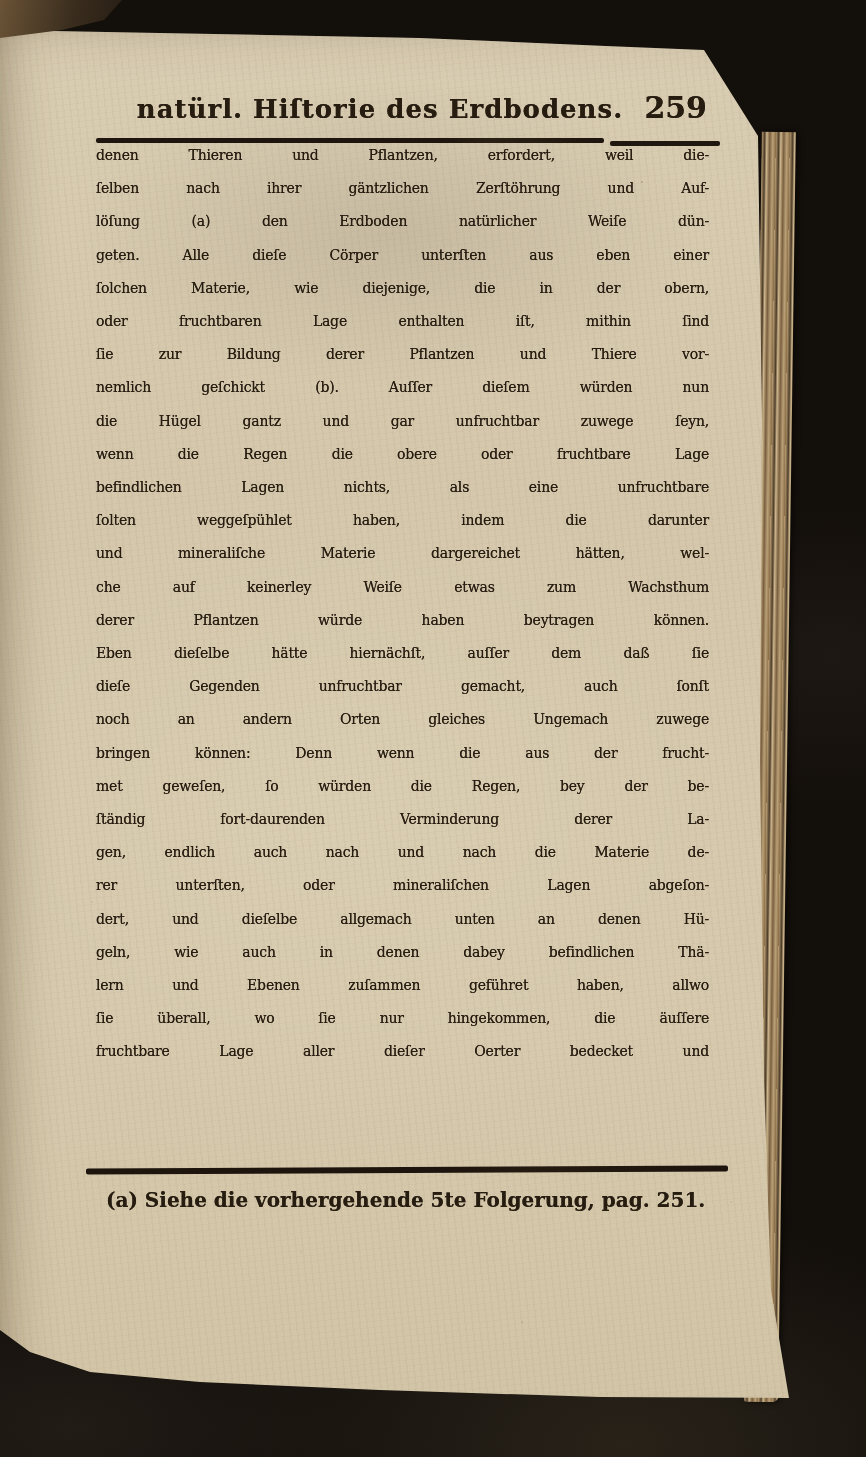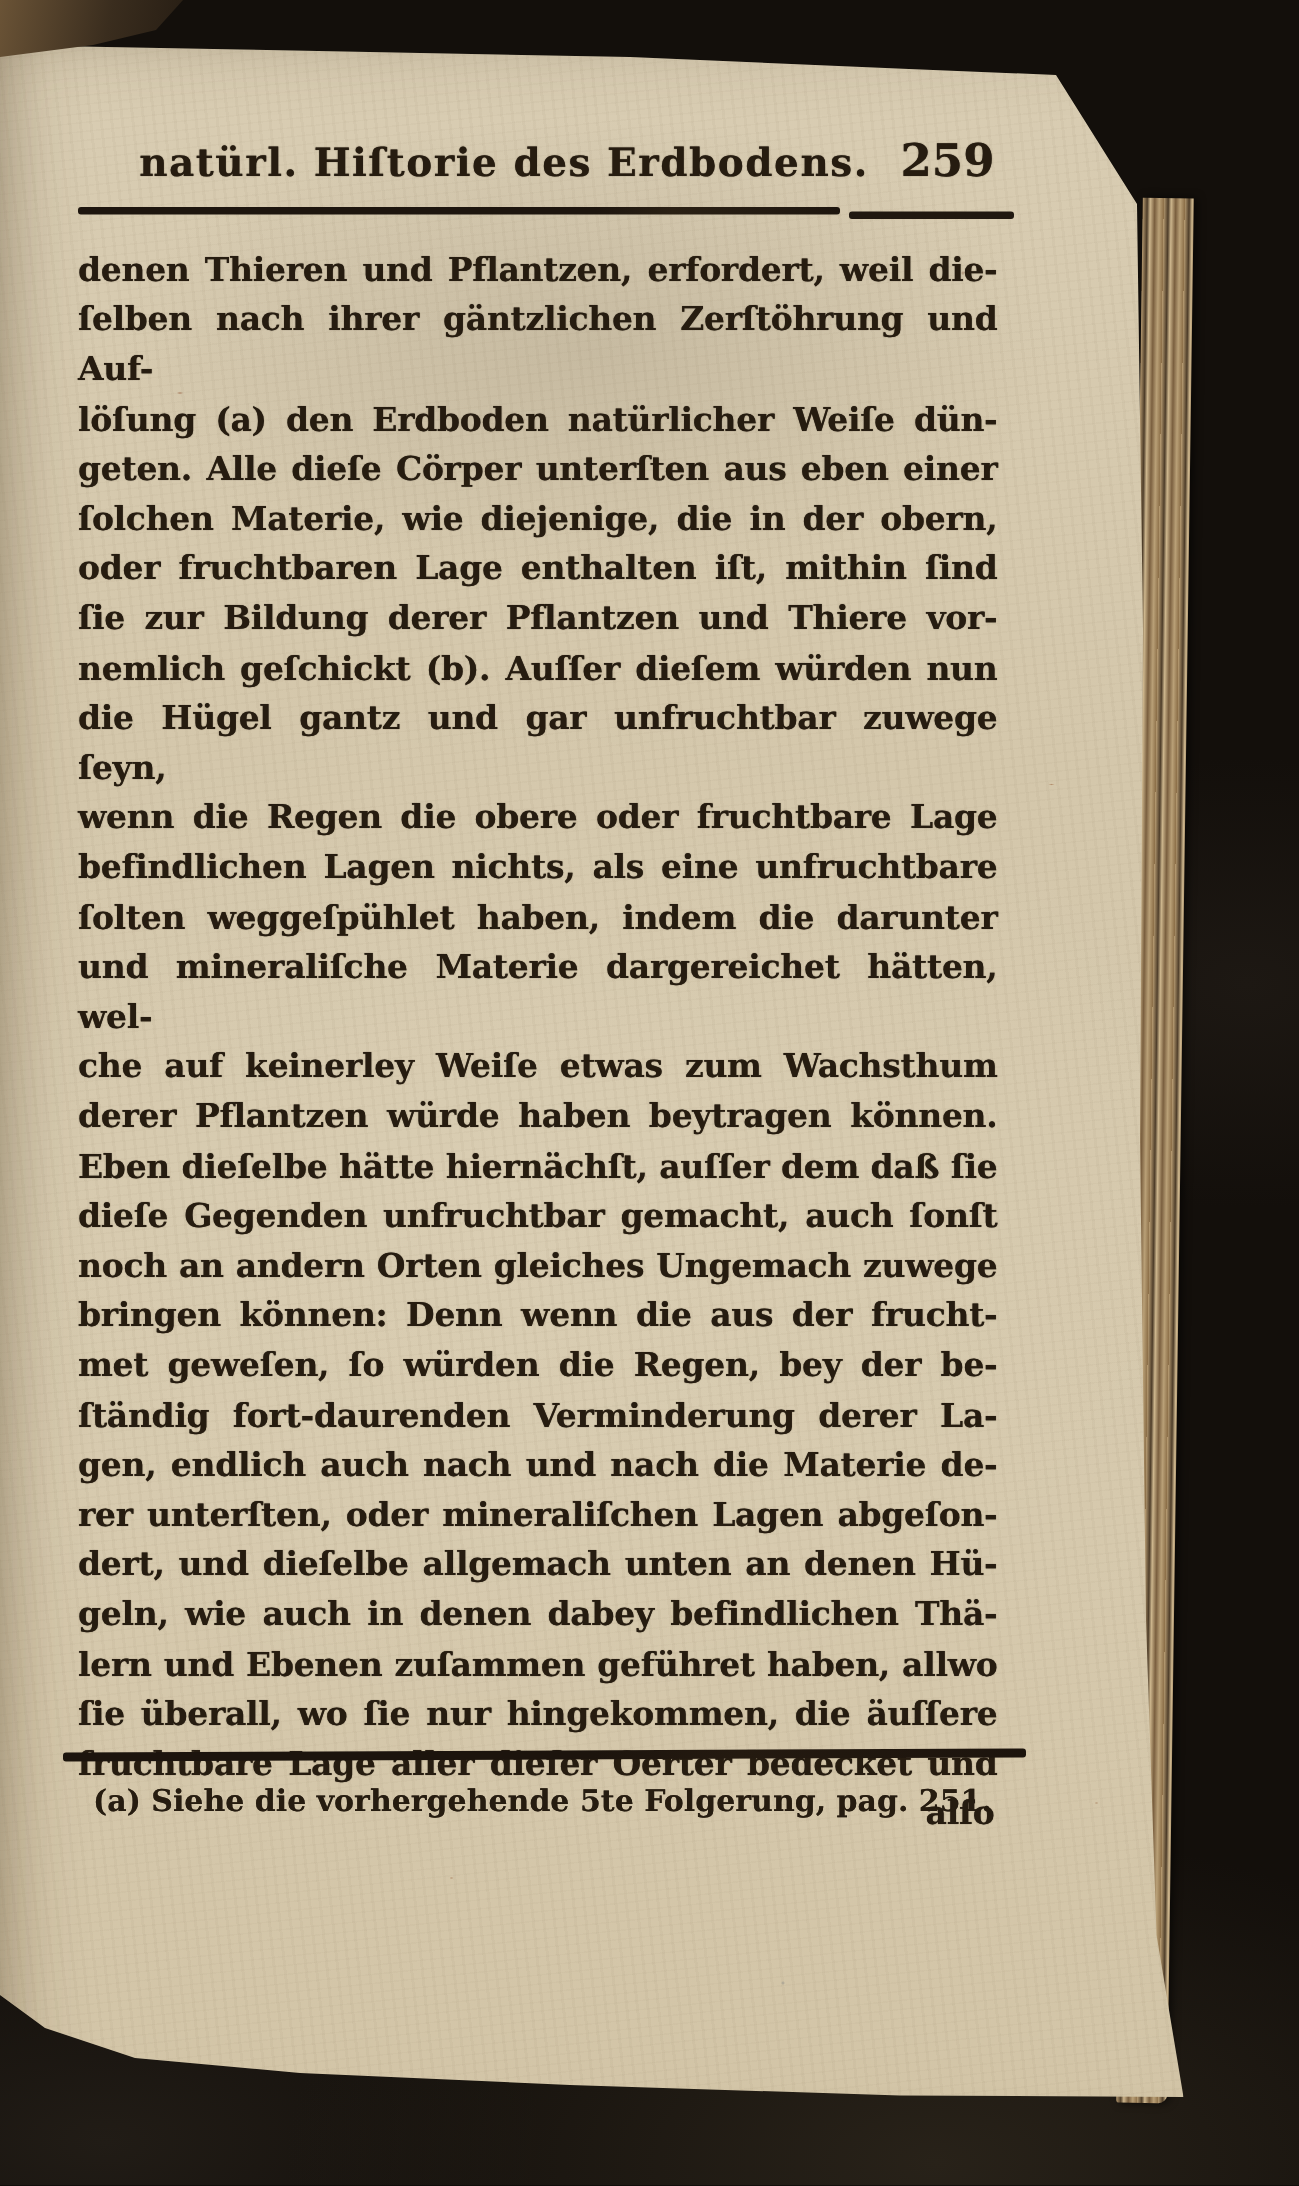--- a/index.html
+++ b/index.html
@@ -52,40 +52,40 @@
       repeating-linear-gradient(84deg, rgba(125,108,80,.05) 0 2px, rgba(0,0,0,0) 2px 7px),
       repeating-linear-gradient(-6deg, rgba(125,108,80,.04) 0 1px, rgba(0,0,0,0) 1px 6px);
     clip-path:inherit;
   }
   
   .corner-fragment{
     position:absolute;left:0;top:0;width:130px;height:40px;
     clip-path:polygon(0 0,122px 0,104px 20px,62px 30px,0 38px);
     background:linear-gradient(100deg,#6a5336,#3a2d1e 55%,#241b12);
   }
-  .content{position:absolute;inset:0;color:#261c10;}
+  .content{position:absolute;inset:0;color:#261c10;margin-left:44px;}
   .header{position:absolute;left:52px;top:94px;width:613px;height:44px;}
   .header .title{
     position:absolute;left:40px;right:85px;top:0;text-align:center;
     font-size:26px;font-weight:700;letter-spacing:1px;
     text-shadow:0 0 .6px rgba(38,28,16,.9);
   }
   .header .pagenum{
     position:absolute;right:2px;top:-4px;font-size:30px;font-weight:700;
     text-shadow:0 0 .6px rgba(38,28,16,.9);
   }
   .rule{position:absolute;background:#201810;border-radius:2px;}
   .rule.h1a{left:52px;top:138px;width:508px;height:5px;
     background:linear-gradient(90deg,#1d150e 0 68%,#2a2014 78%,#1d150e);}
   .rule.h1b{left:566px;top:141px;width:110px;height:5px;}
   .rule.fn{left:42px;top:1167px;width:642px;height:6px;transform:rotate(-0.25deg);
     background:linear-gradient(90deg,#1c140d 0 55%,#241a10 70%,#1c140d);}
   .body{
-    position:absolute;left:52px;top:164px;width:613px;
-    font-size:22px;line-height:33.2px;font-weight:700;letter-spacing:-0.2px;
+    position:absolute;left:52px;top:139px;width:613px;
+    font-size:14px;line-height:33.2px;font-weight:400;letter-spacing:-0.2px;
     text-shadow:0 0 .55px rgba(38,28,16,.85);
   }
   .tline{text-align:justify;text-align-last:justify;}
   .catchword{text-align:right;padding-right:2px;}
   .footnotes{
     position:absolute;left:62px;top:1182px;width:624px;
     font-size:20px;line-height:37px;font-weight:700;
     text-shadow:0 0 .4px rgba(38,28,16,.8);
   }
 </style>
@@ -134,21 +134,20 @@
           <div class="tline">met geweſen, ſo würden die Regen, bey der be-</div>
           <div class="tline">ſtändig fort-daurenden Verminderung derer La-</div>
           <div class="tline">gen, endlich auch nach und nach die Materie de-</div>
           <div class="tline">rer unterſten, oder mineraliſchen Lagen abgeſon-</div>
           <div class="tline">dert, und dieſelbe allgemach unten an denen Hü-</div>
           <div class="tline">geln, wie auch in denen dabey befindlichen Thä-</div>
           <div class="tline">lern und Ebenen zuſammen geführet haben, allwo</div>
           <div class="tline">ſie überall, wo ſie nur hingekommen, die äuſſere</div>
           <div class="tline">fruchtbare Lage aller dieſer Oerter bedecket und</div>
         </div>
-      <div class="catchword">alſo</div>
     </div>
 
     <div class="rule fn"></div>
 
     <div class="footnotes">
         <div class="fnline">(a) Siehe die vorhergehende 5te Folgerung, pag. 251.</div>
       </div>
   </div>
 </div>
 

